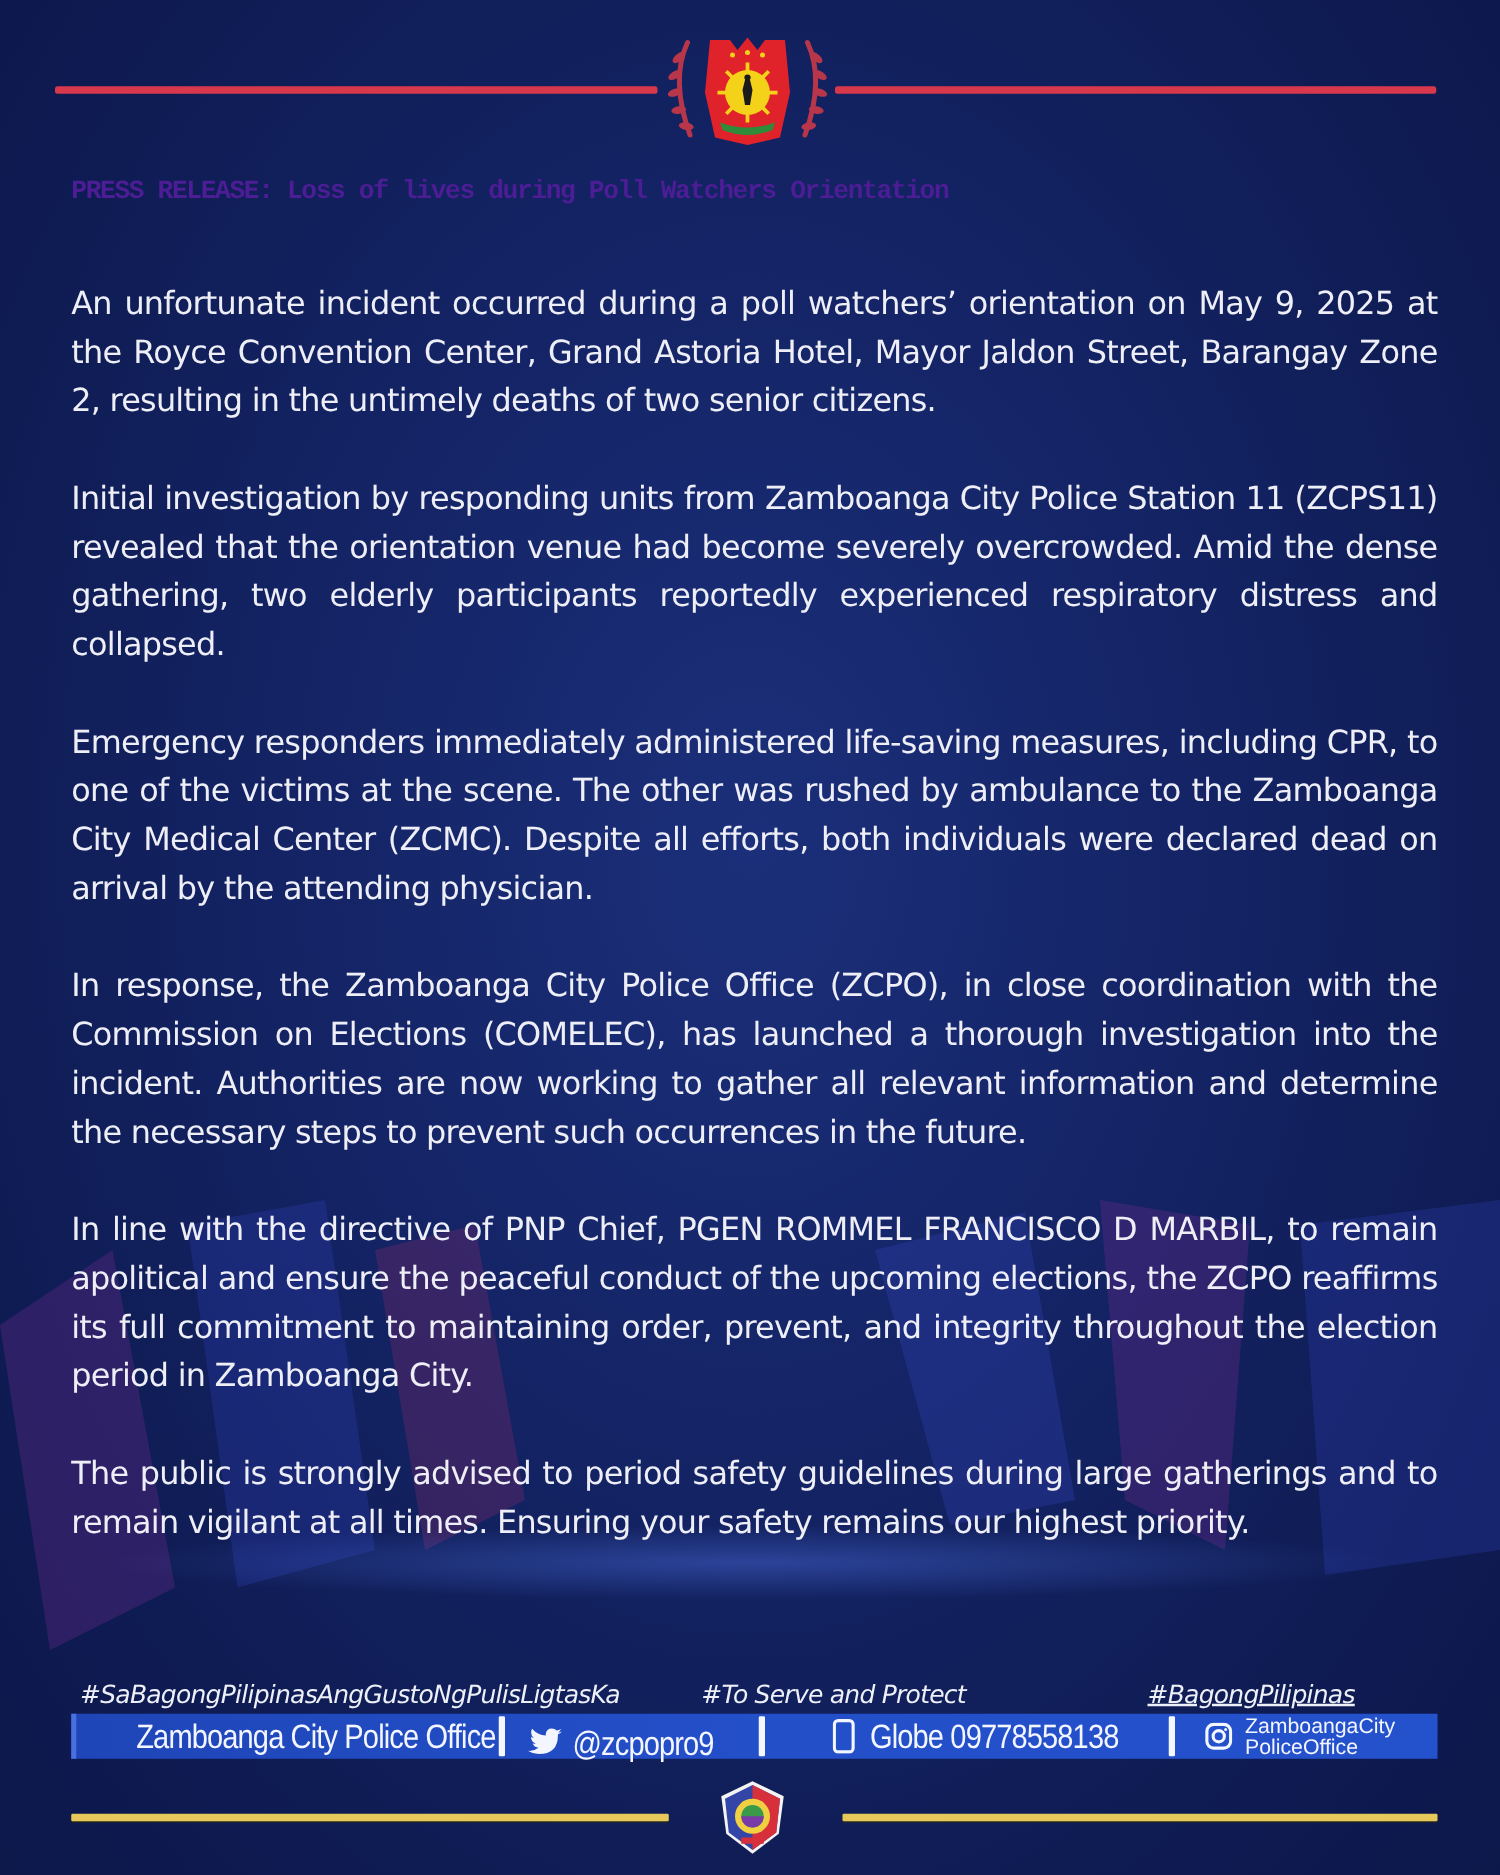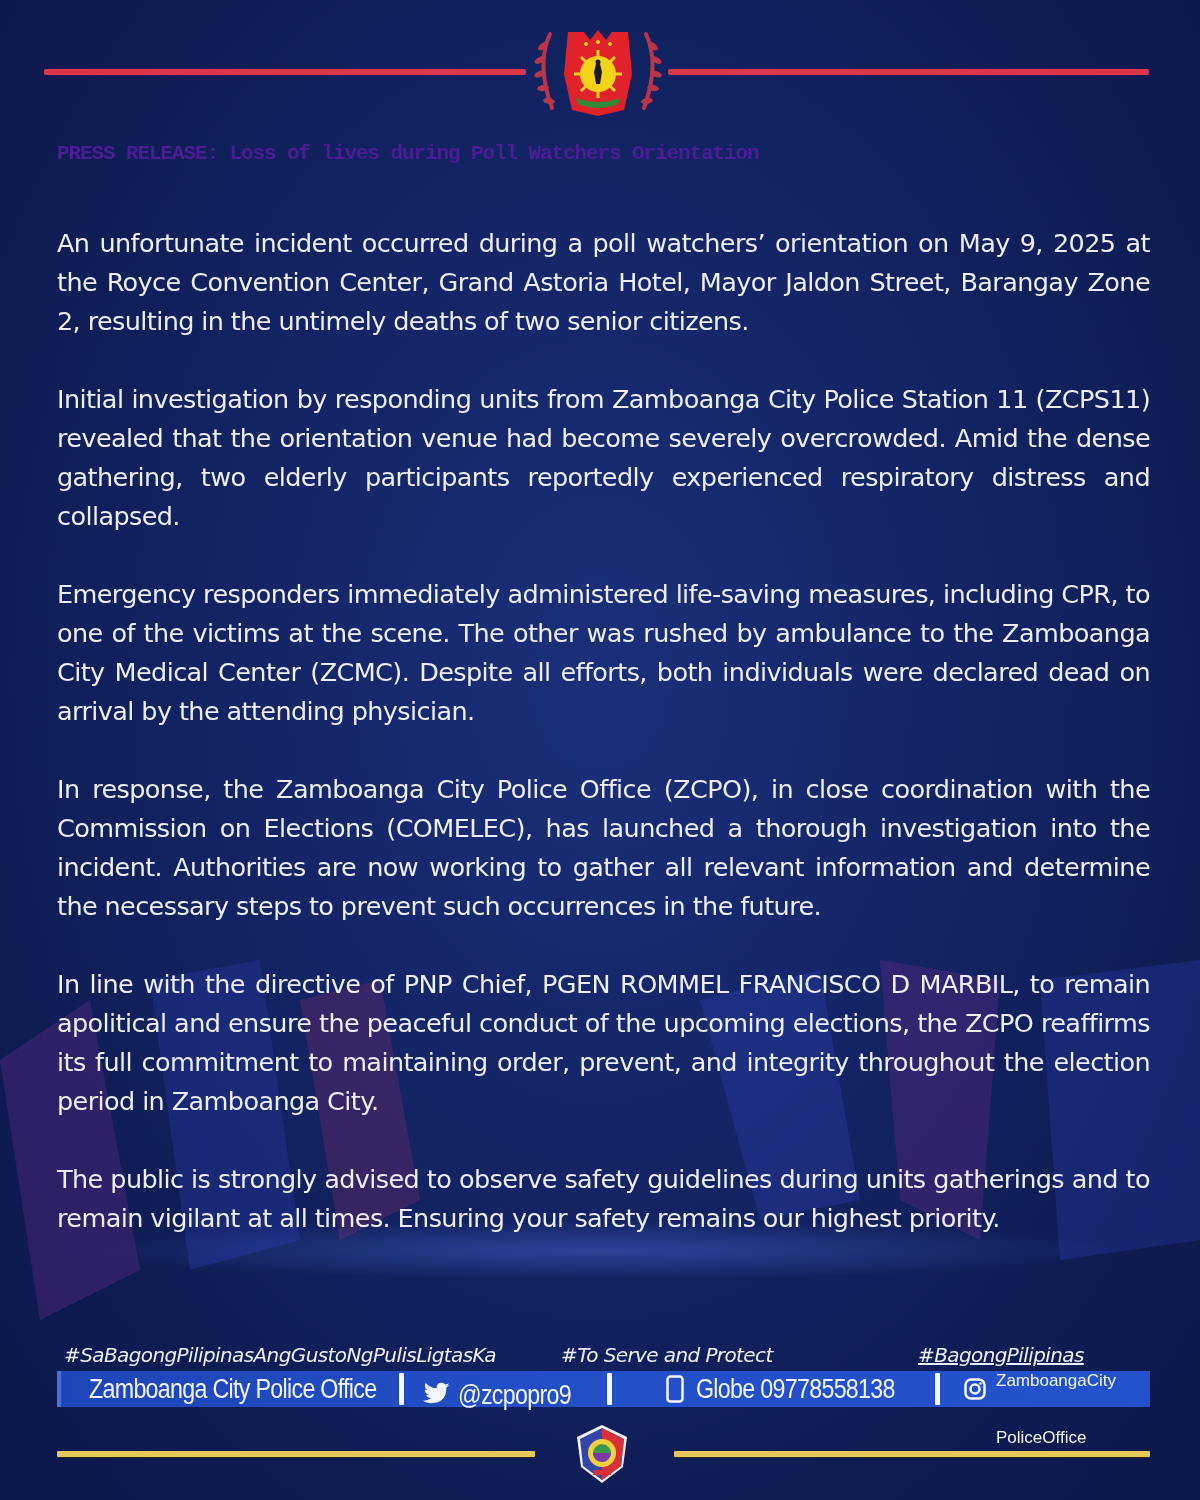--- a/index.html
+++ b/index.html
@@ -52,21 +52,21 @@
     display: flex; align-items: center;
   }
   .bar-left-edge { width: 4px; height: 36px; background: #4b6fe0; }
   .contact-item { display: flex; align-items: center; height: 36px; color: #f3f5ff; white-space: nowrap; }
   .contact-item .txt {
     font-family: "Liberation Sans", sans-serif; font-size: 27px; letter-spacing: -0.8px;
     transform: scaleX(0.86); transform-origin: left center;
   }
   .sep { width: 5px; height: 32px; background: #f5f7ff; border-radius: 1px; }
   .ig-txt {
-    font-family: "Liberation Sans", sans-serif; font-size: 17px; line-height: 17px; color: #f3f5ff; margin-top: 40px;
+    font-family: "Liberation Sans", sans-serif; font-size: 17px; line-height: 17px; color: #f3f5ff;
   }
   
   .bottom-rule { position: absolute; top: 1451px; height: 6px; background: #e6c95a; border-radius: 1px; box-shadow: 0 1px 0 #2b2a18; }
   .bottom-rule.left { left: 57px; width: 478px; }
   .bottom-rule.right { left: 674px; width: 476px; }
   .zcpo-seal { position: absolute; left: 571px; top: 1423px; width: 62px; height: 62px; }
 </style>
 </head>
 <body>
 
@@ -117,32 +117,32 @@
 </svg>
 
 <div class="title">PRESS RELEASE: Loss of lives during Poll Watchers Orientation</div>
 
 <div class="body-text">
   <p class="para">An unfortunate incident occurred during a poll watchers’ orientation on May 9, 2025 at the Royce Convention Center, Grand Astoria Hotel, Mayor Jaldon Street, Barangay Zone 2, resulting in the untimely deaths of two senior citizens.</p>
   <p class="para">Initial investigation by responding units from Zamboanga City Police Station 11 (ZCPS11) revealed that the orientation venue had become severely overcrowded. Amid the dense gathering, two elderly participants reportedly experienced respiratory distress and collapsed.</p>
   <p class="para">Emergency responders immediately administered life-saving measures, including CPR, to one of the victims at the scene. The other was rushed by ambulance to the Zamboanga City Medical Center (ZCMC). Despite all efforts, both individuals were declared dead on arrival by the attending physician.</p>
   <p class="para">In response, the Zamboanga City Police Office (ZCPO), in close coordination with the Commission on Elections (COMELEC), has launched a thorough investigation into the incident. Authorities are now working to gather all relevant information and determine the necessary steps to prevent such occurrences in the future.</p>
   <p class="para">In line with the directive of PNP Chief, PGEN ROMMEL FRANCISCO  D MARBIL, to remain apolitical and ensure the peaceful conduct of the upcoming elections, the ZCPO reaffirms its full commitment to maintaining order, prevent, and integrity throughout the election period in Zamboanga City.</p>
-  <p class="para">The public is strongly advised to observe safety guidelines during units gatherings and to remain vigilant at all times. Ensuring your safety remains our highest priority.</p>
+  <p class="para">The public is strongly advised to period safety guidelines during large gatherings and to remain vigilant at all times. Ensuring your safety remains our highest priority.</p>
 </div>
 
 <div class="hashtags">
   <span class="hashtag" style="left:64px;">#SaBagongPilipinasAngGustoNgPulisLigtasKa</span>
   <span class="hashtag" style="left:561px;">#To Serve and Protect</span>
   <span class="hashtag" style="left:918px;text-decoration:underline;">#BagongPilipinas</span>
 </div>
 
 <div class="contact-bar">
   <div class="bar-left-edge"></div>
-  <div class="contact-item" style="width:338px; padding-left:12px;">
+  <div class="contact-item" style="width:338px; padding-left:32px;">
     <svg width="16" height="30" viewBox="0 0 16 30" style="margin-right:16px;">
       <path d="M10,30 L10,16 L14,16 L15,11 L10,11 L10,8 Q10,5 13,5 L15,5 L15,0.5 Q13,0 11,0 Q5,0 5,7 L5,11 L1,11 L1,16 L5,16 L5,30 Z" fill="#f3f5ff"></path>
     </svg>
     <span class="txt">Zamboanga City Police Office</span>
   </div>
   <div class="sep"></div>
   <div class="contact-item" style="width:203px; padding-left:14px;margin-top:12px;">
     <svg width="32" height="26" viewBox="0 0 24 20" style="margin-right:8px;">
       <path d="M24,2.4 Q22.8,3 21.6,3.1 Q22.9,2.3 23.4,0.9 Q22.1,1.6 20.8,1.9 Q19.6,0.6 17.8,0.6 Q14.4,0.6 14,4 Q14,4.5 14.1,4.9 Q9,4.7 5.6,0.8 Q5,1.8 5,3 Q5,5.1 6.7,6.3 Q5.7,6.3 4.9,5.8 Q4.9,8.8 7.9,9.9 Q6.9,10.1 6,9.9 Q6.9,12.3 9.6,12.5 Q7.2,14.4 4,14.4 Q3.4,14.4 2.9,14.3 Q6,16.3 9.7,16.3 Q21.5,16.3 21.5,4.7 L21.5,4.2 Q22.9,3.5 24,2.4 Z" fill="#f3f5ff"></path>
     </svg>

